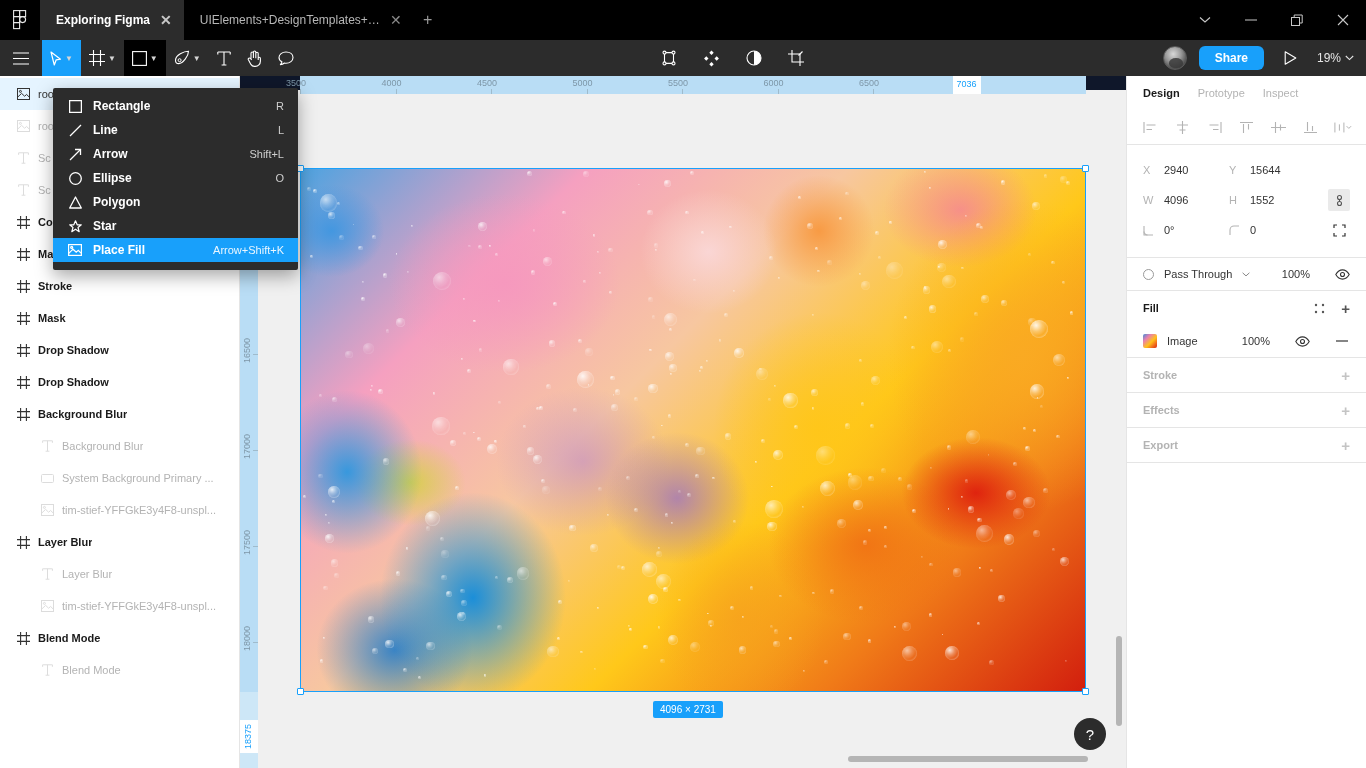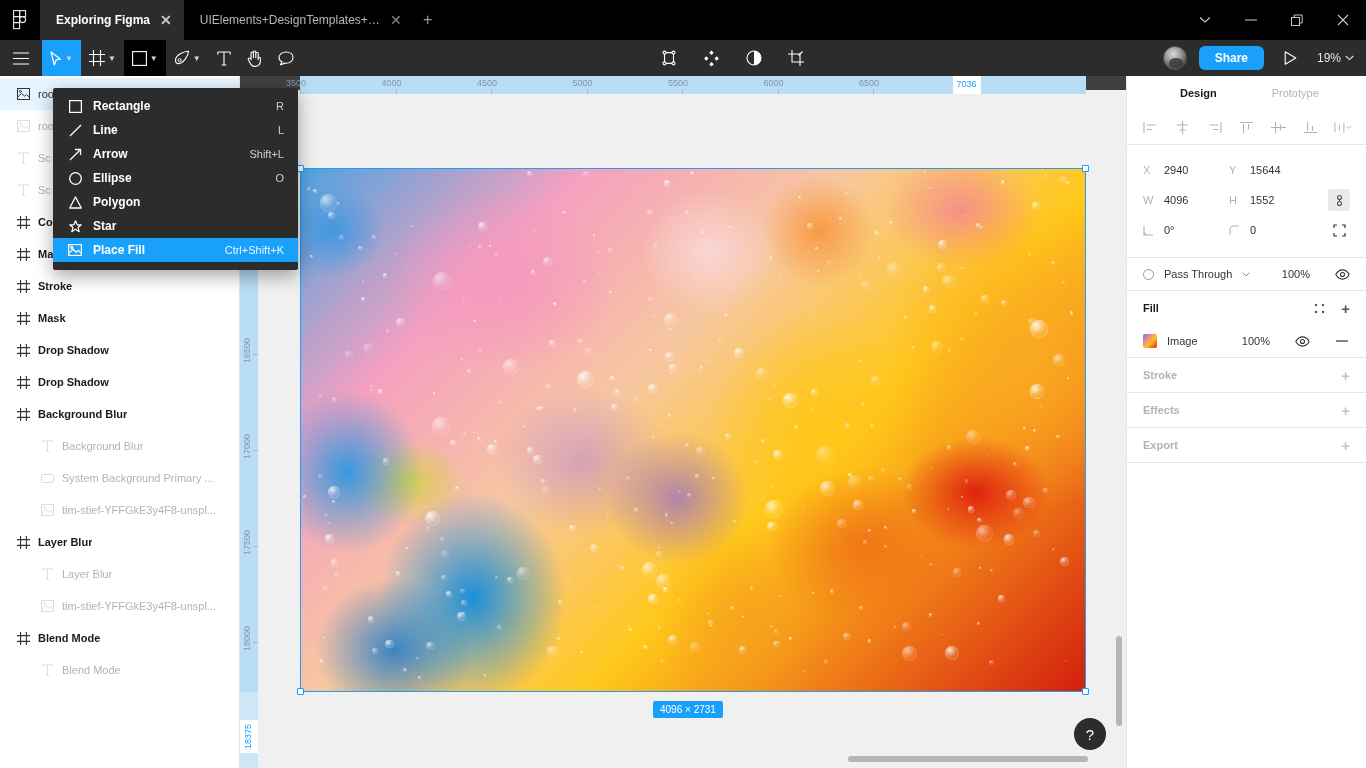--- a/index.html
+++ b/index.html
@@ -86,21 +86,21 @@
   .l-ico { width:14px; height:14px; flex:0 0 14px; display:flex; align-items:center; justify-content:center; }
   .l-name { overflow:hidden; text-overflow:ellipsis; }
 
   
   .canvas {
     position:absolute; top:76px; left:240px; width:886px; height:692px;
     background:#f0f0f0; overflow:hidden;
   }
   .ruler-h {
     position:absolute; top:0; left:0; width:886px; height:14px;
-    background:#404040;
+    background:#0f172a;
   }
   .ruler-h .tick { position:absolute; top:0; font-size:9px; color:#7e97a8; }
   .ruler-h .tick span { position:absolute; left:-14px; top:2px; }
   .ruler-h .tick i { position:absolute; left:0; top:13px; width:1px; height:5px; background:#9fbbcc; }
   .ruler-h .cur {
     position:absolute; top:0; height:18px; background:#fff; color:#18a0fb;
     font-size:9px; padding:3px 4px; font-weight:normal;
   }
   .ruler-v {
     position:absolute; top:18px; left:0; width:18px; height:674px;
@@ -174,21 +174,21 @@
     border-radius:50%; background:#2c2c2c; color:#fff; font-size:15px;
     display:flex; align-items:center; justify-content:center;
   }
 
   
   .rightpanel {
     position:absolute; top:76px; right:0; width:240px; height:692px;
     background:#ffffff; border-left:1px solid #e5e5e5;
   }
   .rp-tabs { height:34px; display:flex; align-items:center; gap:18px; padding:0 16px; }
-  .rp-tab { font-size:11px; color:#b3b3b3;margin-left:37px; }
+  .rp-tab { font-size:11px; color:#b3b3b3; }
   .rp-tab.active { color:#1a1a1a; font-weight:bold; }
   .rp-sep { height:1px; background:#e5e5e5; }
   .align-row {
     height:34px; display:flex; align-items:center; justify-content:space-between;
     padding:0 14px; color:#b3b3b3;
   }
   .align-ico { width:18px; height:18px; display:flex; align-items:center; justify-content:center; }
   .props { padding:10px 16px 12px 16px; }
   .prow { display:flex; align-items:center; height:30px; }
   .pfield { display:flex; align-items:center; width:86px; gap:9px; }
@@ -1265,15 +1265,15 @@
       <span class="dd-ico">
         <svg width="14" height="12" viewBox="0 0 14 12">
           <g fill="none" stroke="#ffffff" stroke-width="1.2">
             <rect x="0.6" y="0.6" width="12.8" height="10.8"></rect>
             <circle cx="3.7" cy="3.4" r="1"></circle>
             <path d="M0.8 9.4L5 5.2l3.2 3 2.1-1.8 2.7 2.8"></path>
           </g>
         </svg>
       </span>
       <span>Place Fill</span>
-      <span class="dd-shortcut">Ctrl+Shift+K</span>
+      <span class="dd-shortcut">Arrow+Shift+K</span>
     </div>
   </div>
 
 </body></html>

